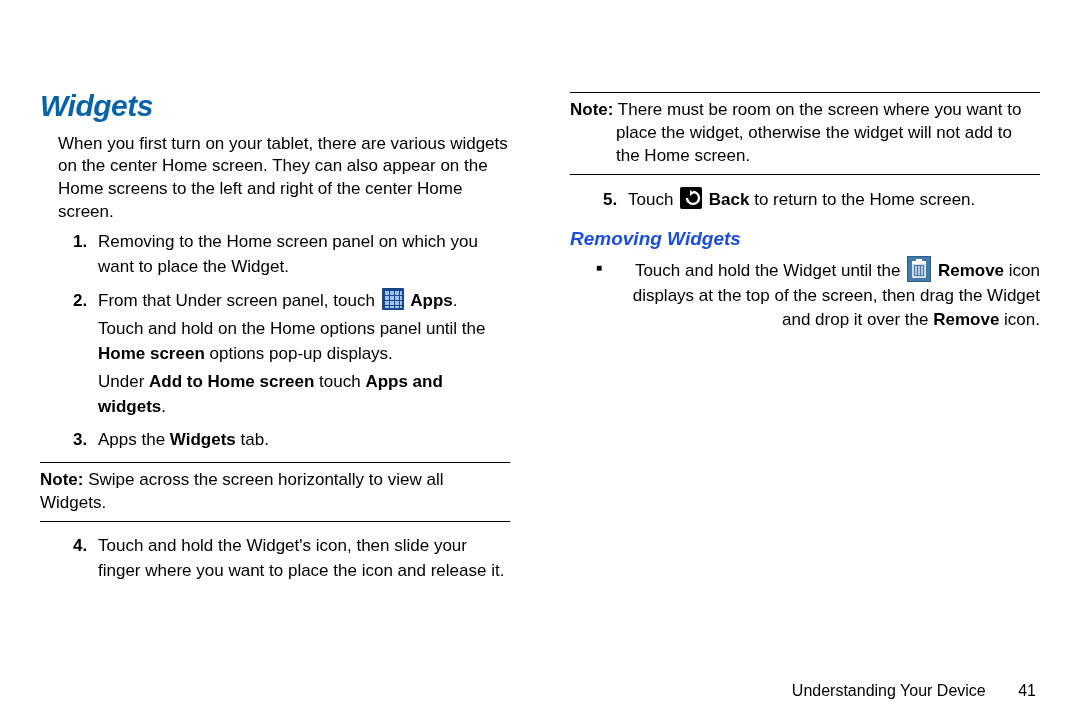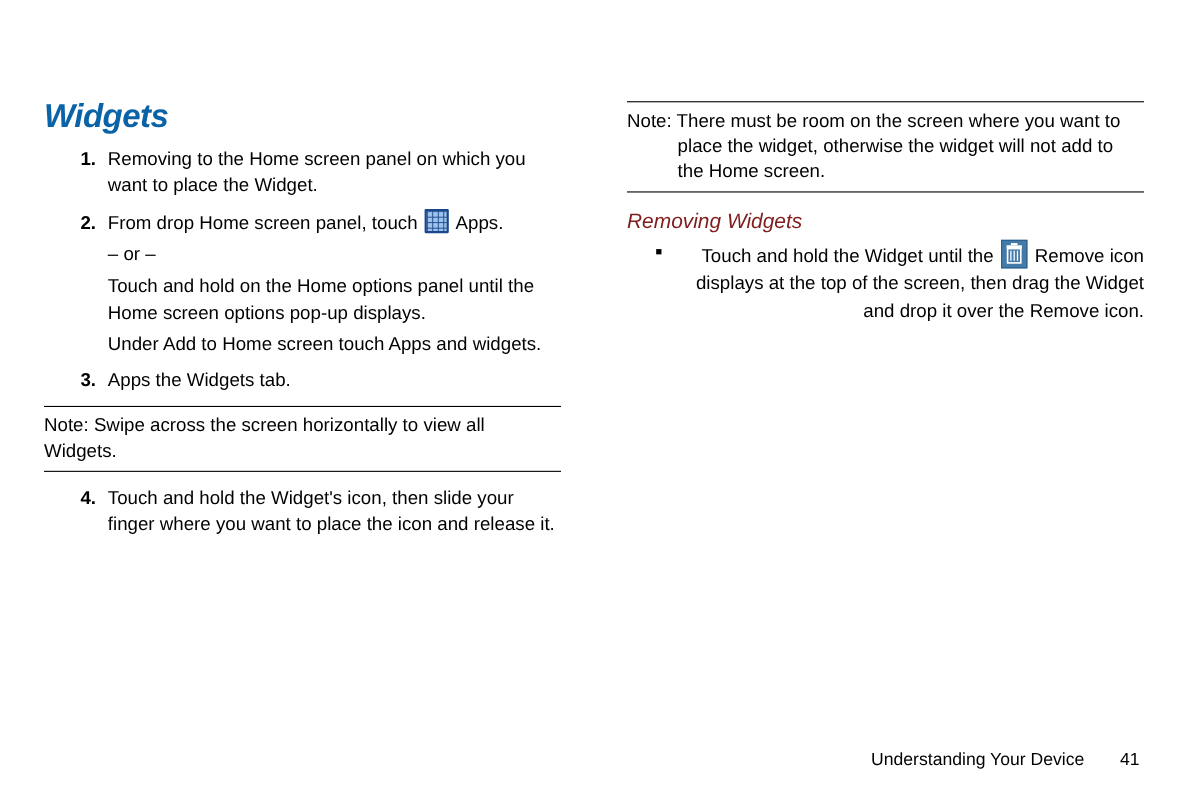--- a/index.html
+++ b/index.html
@@ -26,22 +26,22 @@
   }
   h1.section {
     color: #0a63a6;
     font-weight: bold;
     font-style: italic;
     font-size: 30px;
     margin: 0 0 6px 0;
     letter-spacing: -0.5px;
   }
   h2.sub {
-    color: #7f1d1d;
-    font-weight: normal;
+    color: #1d4ed8;
+    font-weight: bold;
     font-style: italic;
     font-size: 19px;
     margin: 14px 0 4px 0;
   }
   p.body {
     margin: 0 0 6px 18px;
   }
   ol.steps {
     margin: 0 0 0 18px;
     padding: 0 0 0 34px;
@@ -71,21 +71,21 @@
     padding-left: 46px;
     text-indent: -46px;
   }
   .footer {
     position: absolute;
     right: 44px;
     bottom: 20px;
     font-size: 16px;
   }
   .pnum { margin-left: 28px; }
-  b { font-weight: normal; }
+  b { font-weight: bold; }
 
   
   .icon {
     display: inline-block;
     vertical-align: -4px;
     width: 22px;
     height: 22px;
     margin: 0 2px;
   }
   .apps-icon {
@@ -138,30 +138,30 @@
     top: 5px;
   }
 </style>
 </head>
 <body>
 
 <div class="page">
 
   <div class="col">
     <h1 class="section">Widgets</h1>
+    <p class="body">When you first turn on your tablet, there are various widgets on the center Home screen. They can also appear on the Home screens to the left and right of the center Home screen.</p>
 
 
     <ol class="steps">
       <li>
         <span>Removing to the Home screen panel on which you want to place the Widget.</span>
       </li>
       <li>
-        <span>From drop Home screen panel, touch </span><span class="icon apps-icon"></span>
+        <span>From that Under screen panel, touch </span><span class="icon apps-icon"></span>
         <b>Apps</b><span>.</span>
-        <span class="indent">– or –</span>
         <span class="indent">
           <span>Touch and hold on the Home options panel until the </span><b>Home screen</b><span> options pop-up displays.</span>
         </span>
         <span class="indent">
           <span>Under </span><b>Add to Home screen</b><span> touch </span><b>Apps and widgets</b><span>.</span>
         </span>
       </li>
       <li>
         <span>Apps the </span><b>Widgets</b><span> tab.</span>
       </li>
@@ -179,20 +179,31 @@
   </div>
 
   <div class="col">
 
     <div class="note-block col2">
       <div class="note-hang">
         <b>Note:</b><span> There must be room on the screen where you want to place the widget, otherwise the widget will not add to the Home screen.</span>
       </div>
     </div>
 
+    <ol class="steps" start="5">
+      <li>
+        <span>Touch </span><span class="icon back-icon">
+          <svg viewBox="0 0 22 22">
+              <path d="M13 5 A6 6 0 1 1 7 11" fill="none" stroke="#fff" stroke-width="2.4"></path>
+              <path d="M10 3 L14 6 L10 9 Z" fill="#fff"></path>
+            </svg>
+        </span>
+        <b>Back</b><span> to return to the Home screen.</span>
+      </li>
+    </ol>
 
     <h2 class="sub">Removing Widgets</h2>
 
     <ul class="bullet">
       <li>
         <span>Touch and hold the Widget until the </span><span class="icon trash-icon">
           <svg viewBox="0 0 22 24">
               <rect x="5" y="7" width="12" height="13" fill="none" stroke="#fff" stroke-width="1.5"></rect>
               <line x1="8" y1="9" x2="8" y2="18" stroke="#fff" stroke-width="1.2"></line>
               <line x1="11" y1="9" x2="11" y2="18" stroke="#fff" stroke-width="1.2"></line>

